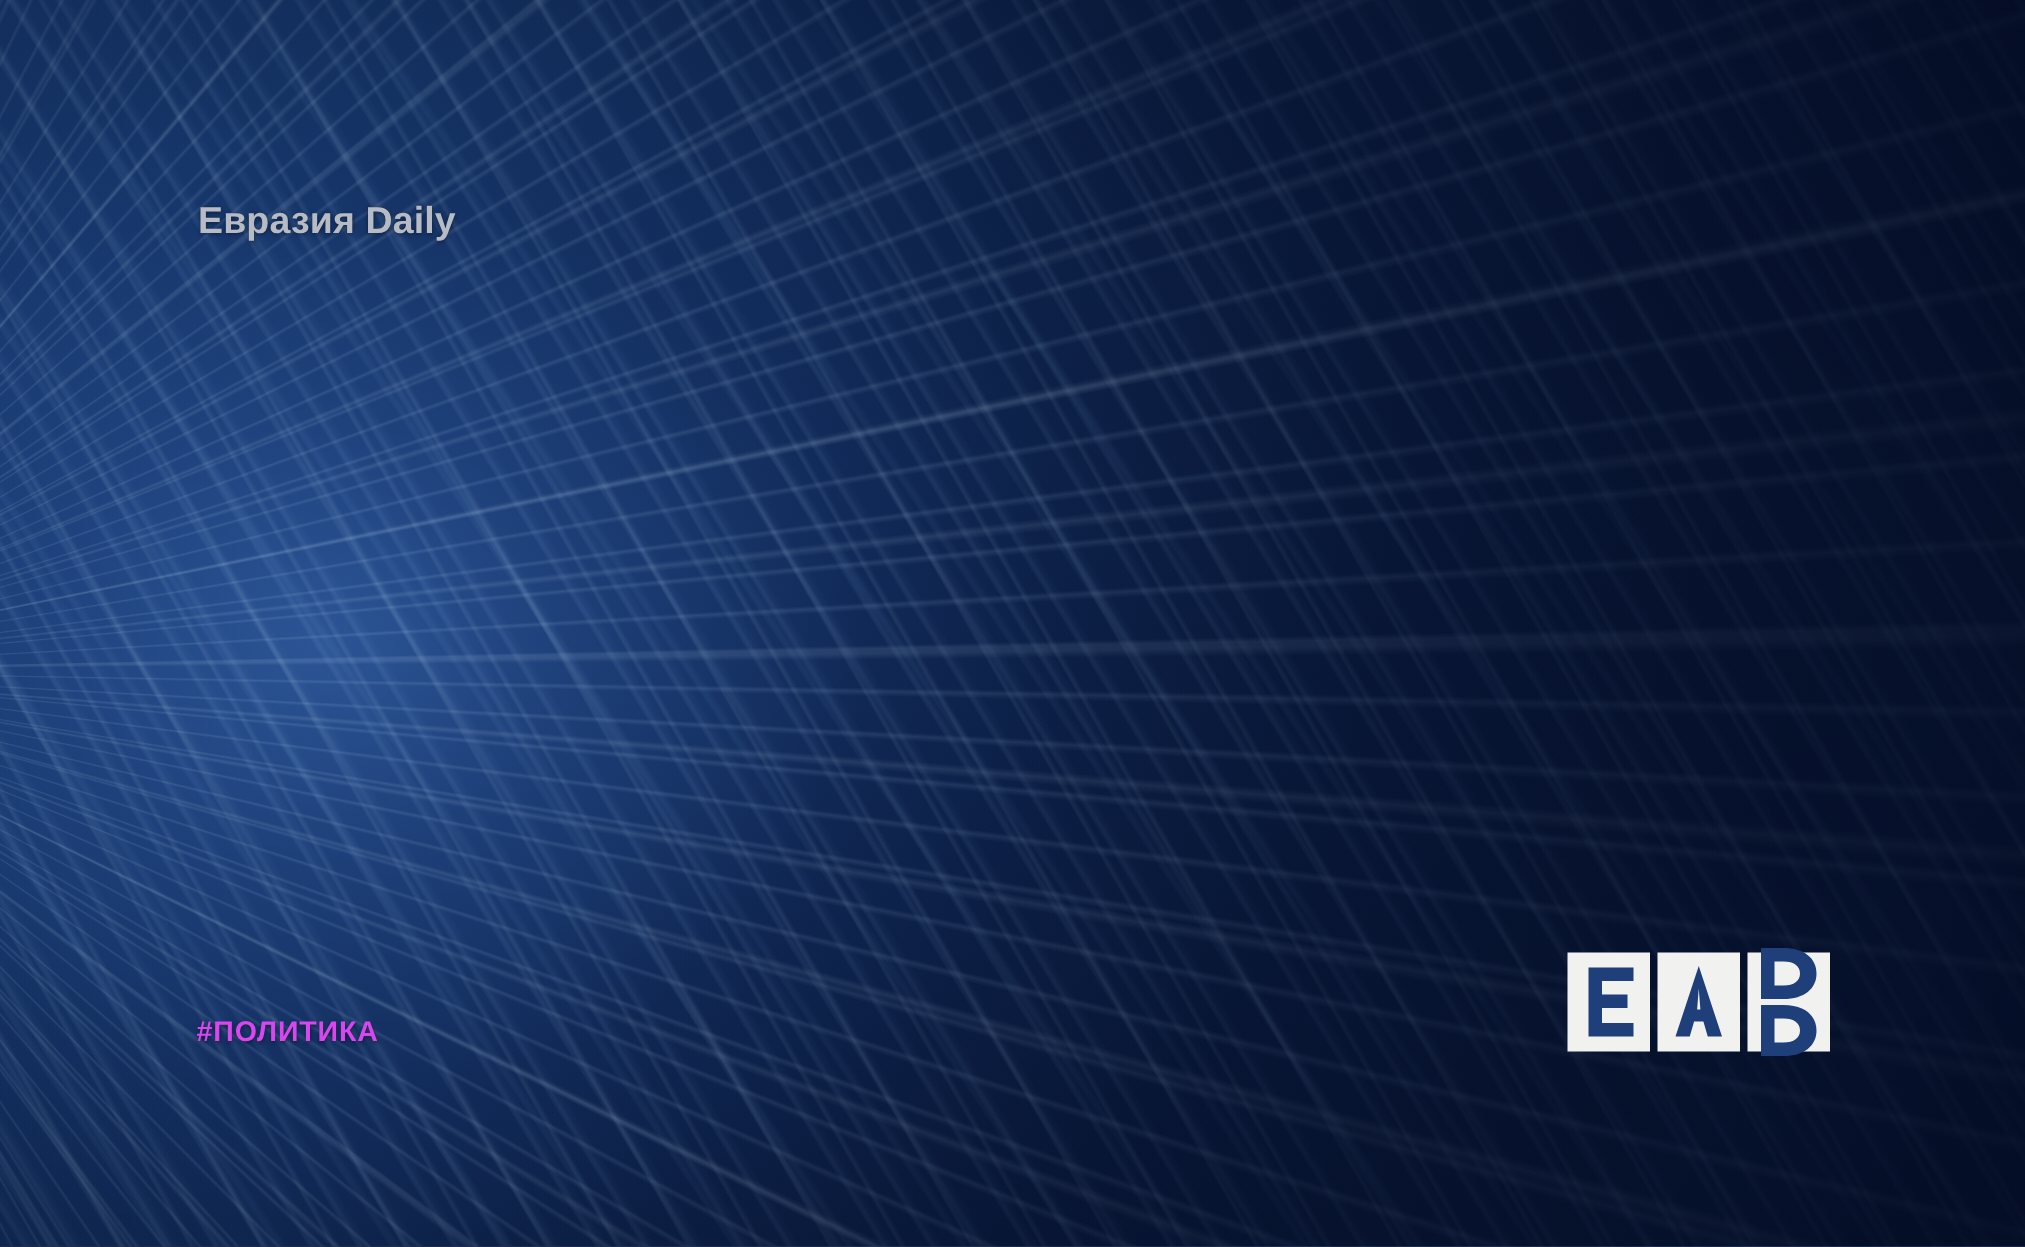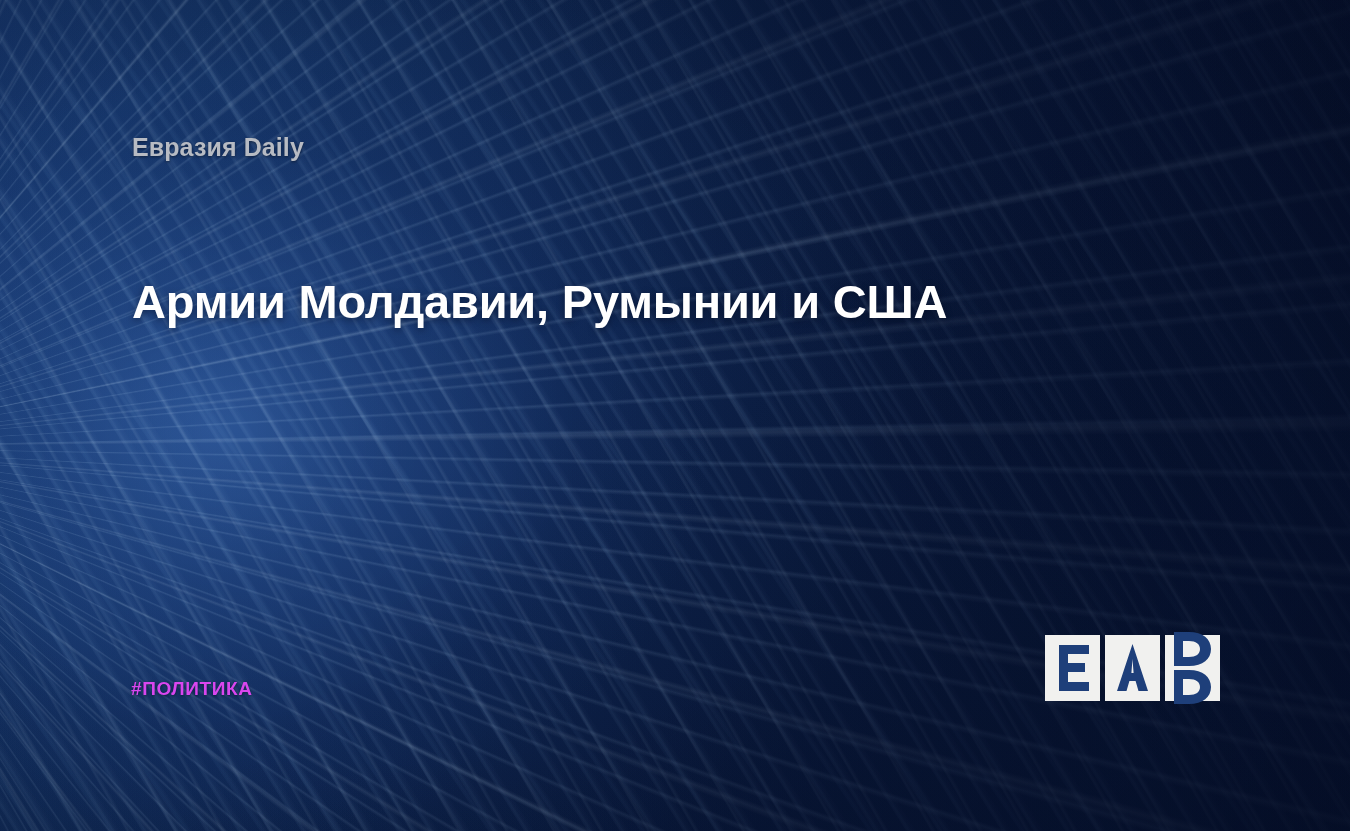--- a/index.html
+++ b/index.html
@@ -240,21 +240,20 @@
   <div class="streaks s5"></div>
   <div class="streak-mask"></div>
   <div class="bg-vignette"></div>
   <div class="bg-darkcorner"></div>
 
   <div class="content">
 
     <div class="brand">Евразия Daily</div>
 
     <div class="headline">
-      <span class="hl-line">Армии Молдавии, Румынии и США</span>
     </div>
 
     <div class="tag">#ПОЛИТИКА</div>
 
     <div class="logo">
 
       <div class="logo-tile tile-e">
         <div class="sq"></div>
         <svg width="55" height="78" viewBox="0 0 55 78" aria-hidden="true">
           <path d="M14 16 H44 V25 H23 V34 H40 V43 H23 V53 H44 V62 H14 Z" fill="#1e3f7a"></path>

